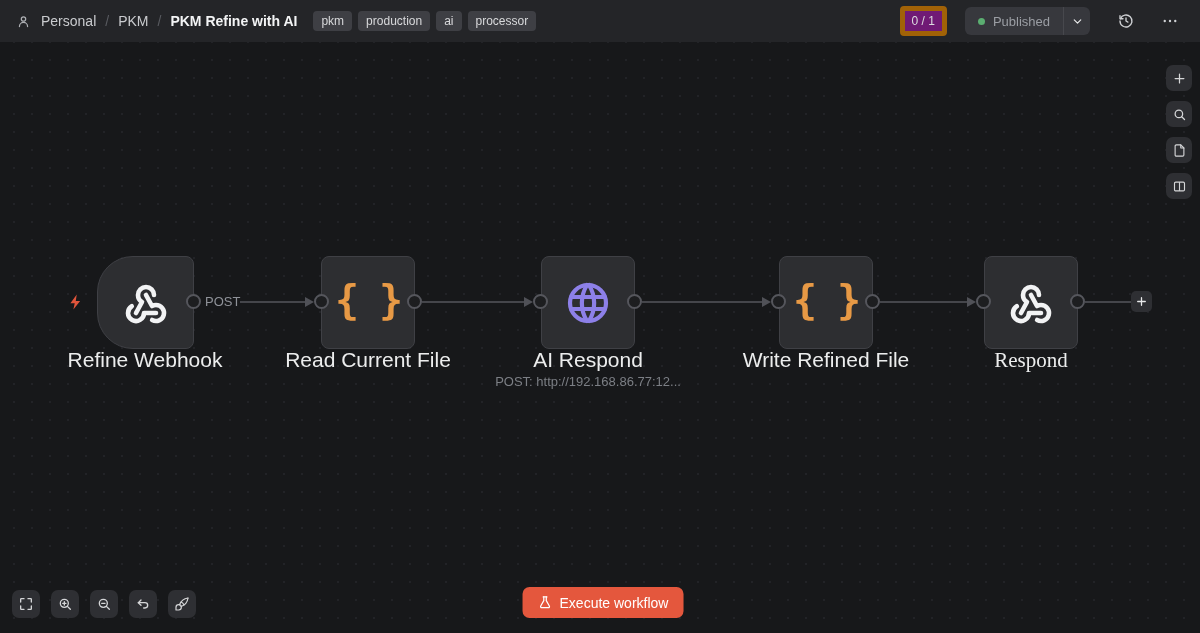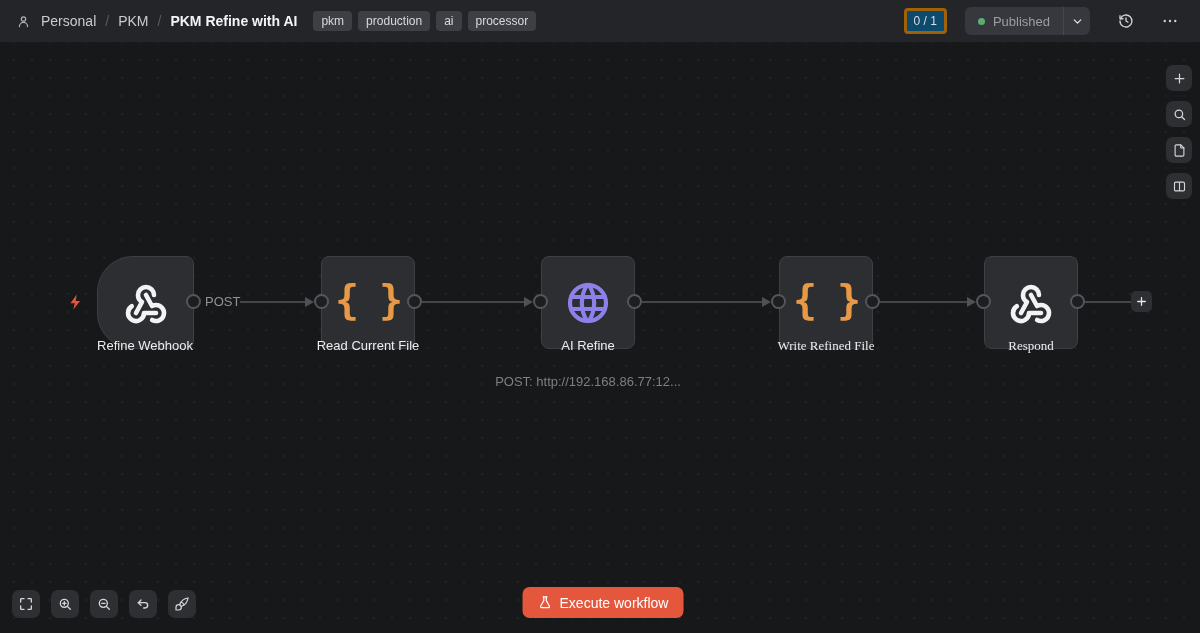--- a/index.html
+++ b/index.html
@@ -11,21 +11,21 @@
   .topbar { position:absolute; top:0; left:0; width:1200px; height:42px;
             background:#242528; display:flex; align-items:center; padding:0 16px; z-index:20; }
   .crumbs { display:flex; align-items:center; gap:9px; }
   .crumb { font-size:14px; color:#c9cbce; cursor:pointer; }
   .crumb.title { color:#f3f4f5; font-weight:600; }
   .sep { color:#595b60; font-size:14px; }
   .user-ic { width:15px; height:15px; color:#aeb0b4; margin-right:1px; }
   .tags { display:flex; gap:6px; margin-left:16px; }
   .tag { background:#3e3f44; color:#d8d9db; font-size:12px; padding:3px 8px; border-radius:4px; }
   .tb-right { margin-left:auto; display:flex; align-items:center; }
-  .counter { border:3px solid #a16207; background:#0c4a6e; color:#dcdde0; font-size:12px;
+  .counter { border:5px solid #a16207; background:#701a75; color:#dcdde0; font-size:12px;
              border-radius:4px; padding:3px 7px; margin-right:18px; }
   .pubbtn { display:flex; align-items:stretch; height:28px; background:#37383d; border-radius:6px;
             overflow:hidden; margin-right:22px; cursor:pointer; }
   .pub-main { display:flex; align-items:center; gap:8px; padding:12px 13px; color:#9b9ea4; font-size:13px; }
   .pub-dot { width:7px; height:7px; border-radius:50%; background:#5bae71; }
   .pub-chev { display:flex; align-items:center; justify-content:center; width:27px;
               border-left:1px solid #47484d; color:#e8e9ea; }
   .iconbtn { width:28px; height:28px; display:flex; align-items:center; justify-content:center;
              background:transparent; border:none; color:#cfd1d4; cursor:pointer; }
   .iconbtn + .iconbtn { margin-left:16px; }
@@ -45,22 +45,22 @@
 
   .node { position:absolute; top:214px; height:93px; background:#2d2e31;
           border:1px solid #3f4045; border-radius:8px; display:flex; align-items:center;
           justify-content:center; cursor:pointer; z-index:4; }
   .node.trigger { border-radius:36px 8px 8px 36px; }
   .node svg { width:48px; height:48px; }
   .ic-webhook { color:#f2f3f4; }
   .ic-globe { color:#8d80e8; }
   .braces { font-family:"DejaVu Sans Mono", monospace; font-weight:bold; font-size:40px;
             color:#e79945; letter-spacing:-2px; line-height:1; padding-bottom:6px; }
-  .nlabel { position:absolute; top:296px; transform:translateX(-50%); color:#eceded;
-            font-size:13px; white-space:nowrap; z-index:6; }
+  .nlabel { position:absolute; top:306px; transform:translateX(-50%); color:#eceded;
+            font-size:21px; white-space:nowrap; z-index:6; }
   .nsub { position:absolute; top:332px; transform:translateX(-50%); color:#7c7f85;
           font-size:13px; white-space:nowrap; z-index:6; }
 
   .port { position:absolute; top:252px; width:15px; height:15px; border-radius:50%;
           background:#1d1e20; border:2px solid #55565c; z-index:5; cursor:crosshair; }
   .wire { position:absolute; top:259px; height:2px; background:#45464b; z-index:3; }
   .warrow { position:absolute; top:255px; width:0; height:0; border-left:9px solid #505157;
             border-top:5px solid transparent; border-bottom:5px solid transparent; z-index:3; }
   .wlabel { position:absolute; top:252px; font-size:13px; color:#8f9299; z-index:4; }
   .bolt { position:absolute; left:67px; top:250px; width:18px; height:20px; color:#e0553c; z-index:4; }
@@ -161,27 +161,27 @@
     <div class="nlabel" style="left:368px;">Read Current File</div>
 
     <div class="node" style="left:541px; width:94px;">
       <svg class="ic-globe" viewBox="0 0 24 24" fill="none" stroke="currentColor" stroke-width="2.1" stroke-linecap="round">
           <circle cx="12" cy="12" r="9"></circle>
           <path d="M3.6 9h16.8M3.6 15h16.8"></path>
           <path d="M11.5 3a17 17 0 0 0 0 18"></path>
           <path d="M12.5 3a17 17 0 0 1 0 18"></path>
         </svg>
     </div>
-    <div class="nlabel" style="left:588px;">AI Refine</div>
+    <div class="nlabel" style="left:588px;">AI Respond</div>
     <div class="nsub" style="left:588px;">POST: http://192.168.86.77:12...</div>
 
     <div class="node" style="left:779px; width:94px;">
       <span class="braces">{ }</span>
     </div>
-    <div class="nlabel" style="left:826px;font-family:Liberation Serif, serif;">Write Refined File</div>
+    <div class="nlabel" style="left:826px;">Write Refined File</div>
 
     <div class="node" style="left:984px; width:94px;">
       <svg class="ic-webhook" viewBox="0 0 24 24" fill="none" stroke="currentColor" stroke-width="2.3" stroke-linecap="round" stroke-linejoin="round">
           <path d="M4.876 13.61a4 4 0 1 0 6.124 3.39h6"></path>
           <path d="M15.066 20.502a4 4 0 1 0 1.934-7.502c-.706 0-1.424.179-2 .5l-3-5.5"></path>
           <path d="M16 8a4 4 0 1 0-8 0c0 1.506.77 2.818 2 3.5l-3 5.5"></path>
         </svg>
     </div>
     <div class="nlabel" style="left:1031px;font-family:Liberation Serif, serif;">Respond</div>
 

